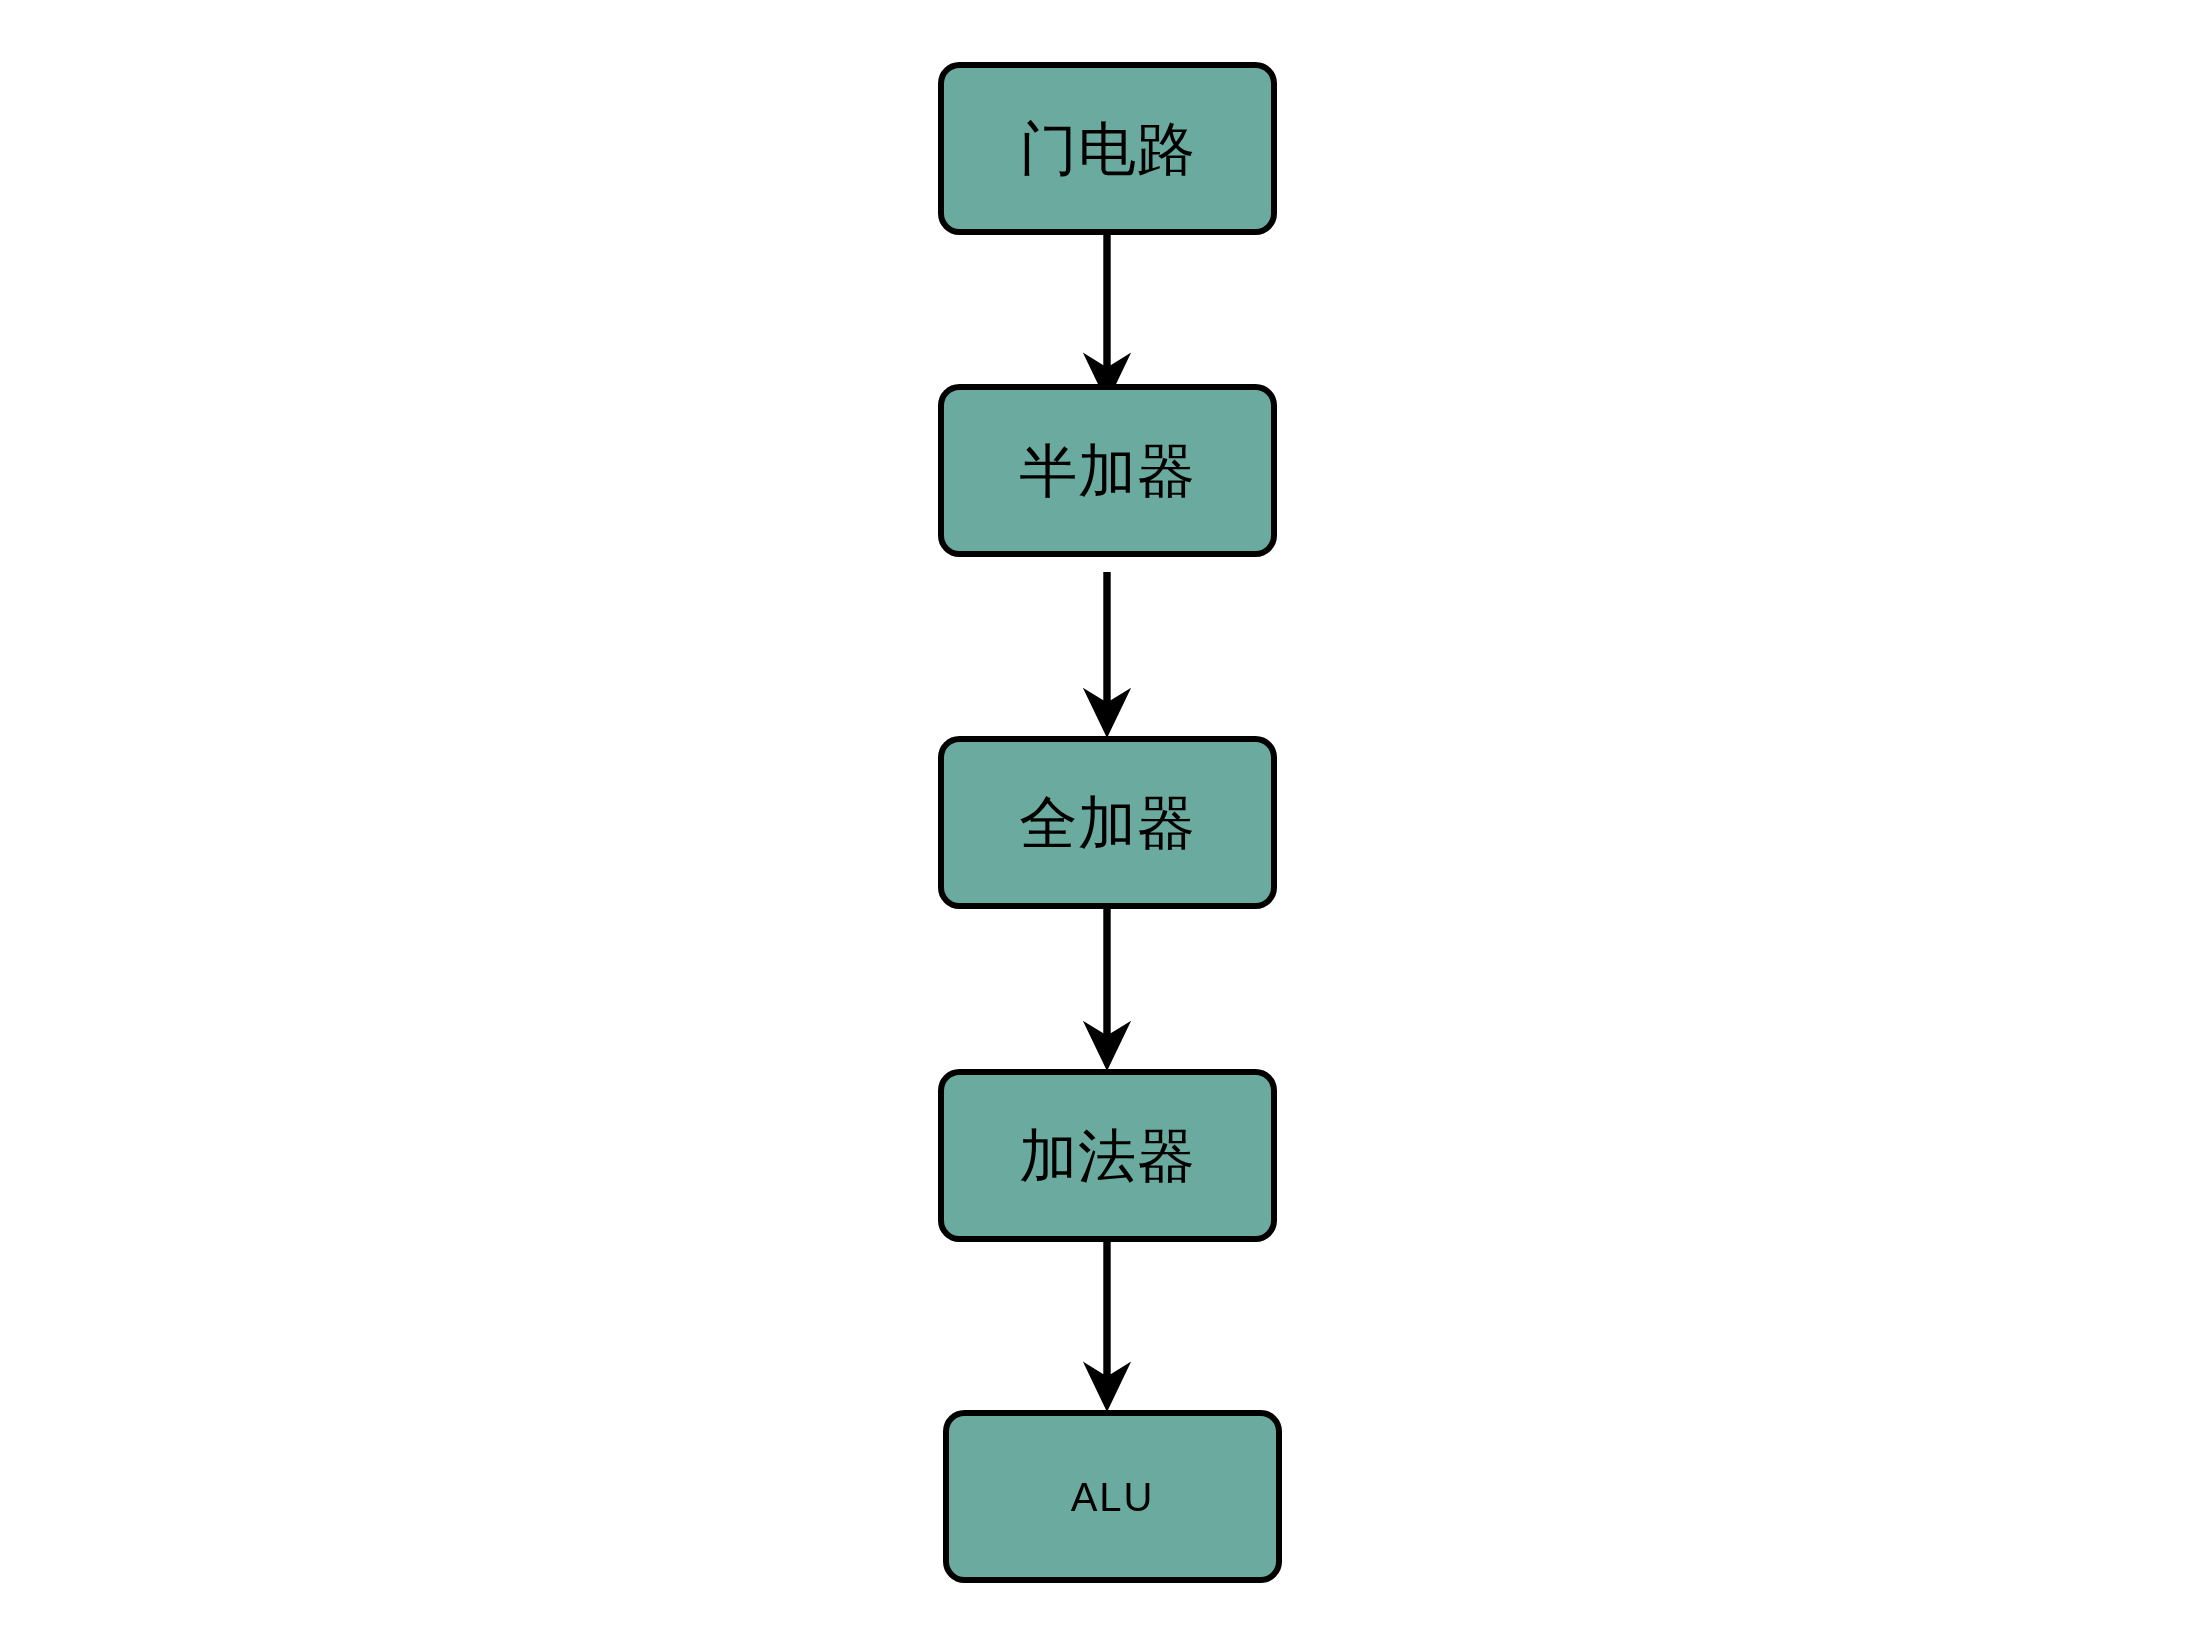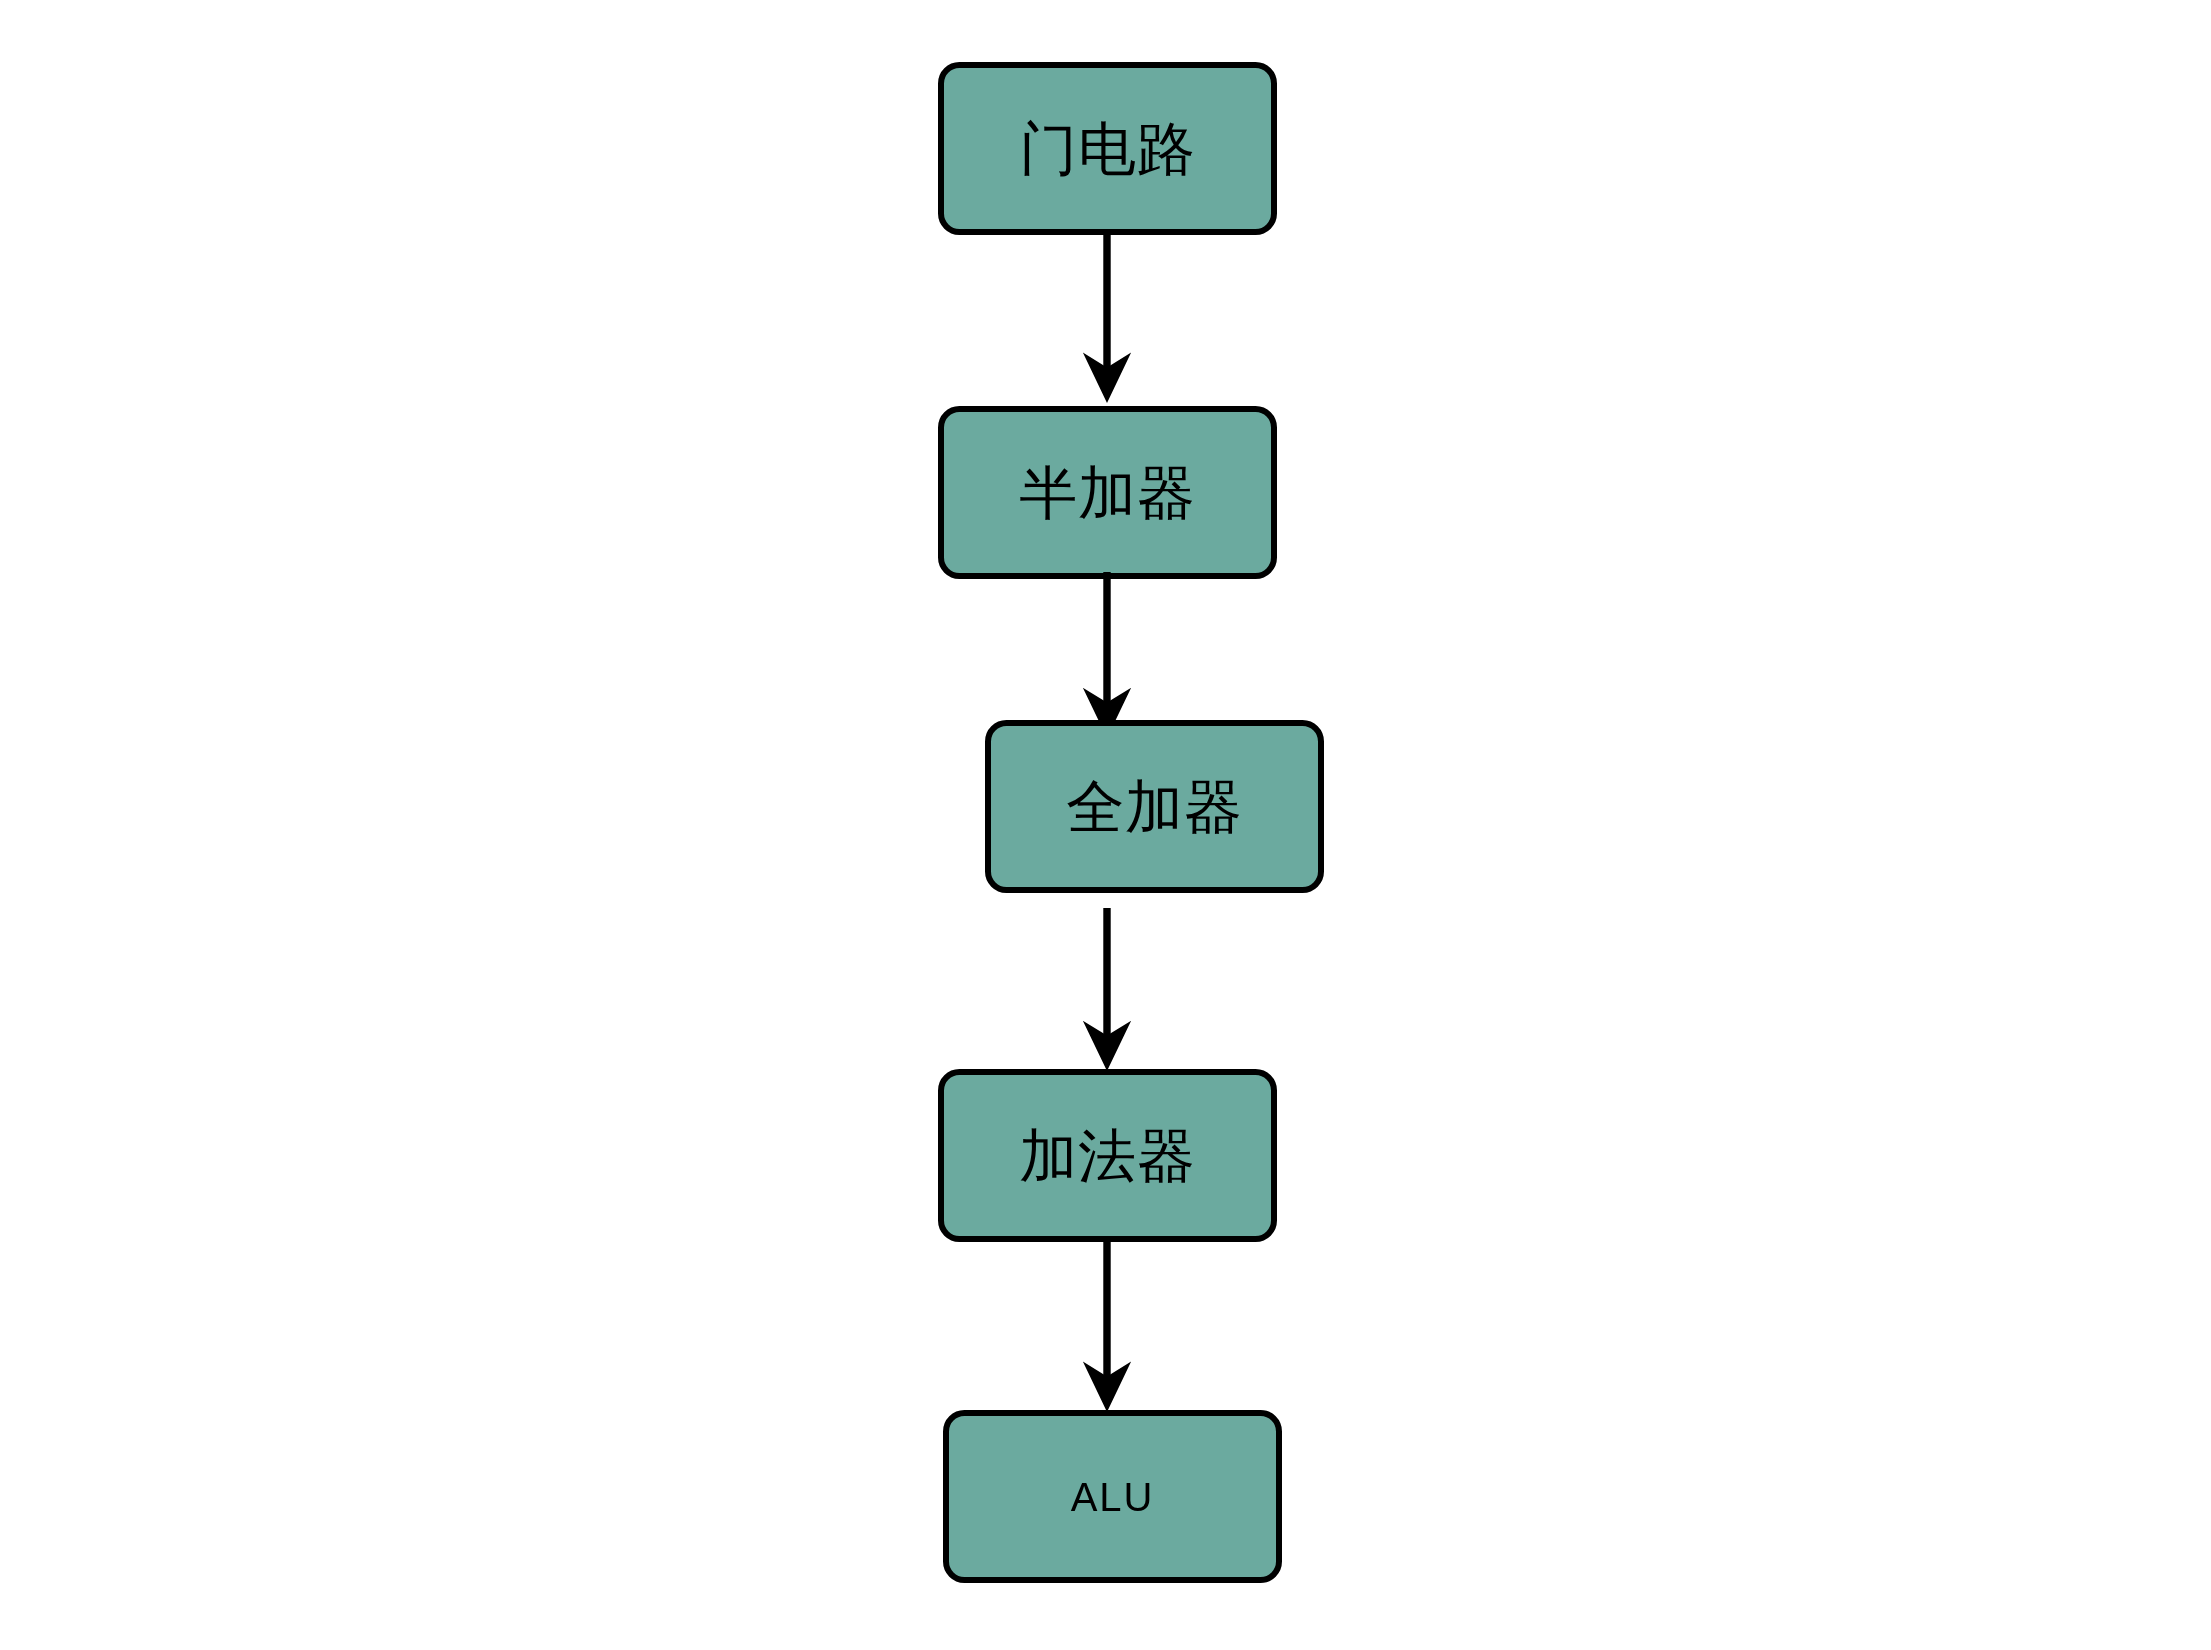--- a/index.html
+++ b/index.html
@@ -58,22 +58,22 @@
 
   .flow-edge svg {
     display: block;
     width: 100%;
     height: 100%;
     overflow: visible;
   }
 
   
   #node-0 { top: 62px; }
-  #node-1 { top: 406px; }
-  #node-2 { top: 720px; margin-left: 47px; }
+  #node-1 { top: 384px; }
+  #node-2 { top: 736px; }
   #node-3 { top: 1069px; }
   #node-4 { top: 1410px; left: 943px; }
 
   
   #edge-0 { top: 235px; height: 168px; }
   #edge-1 { top: 572px; height: 166px; }
   #edge-2 { top: 908px; height: 163px; }
   #edge-3 { top: 1241px; height: 171px; }
 </style>
 </head>

